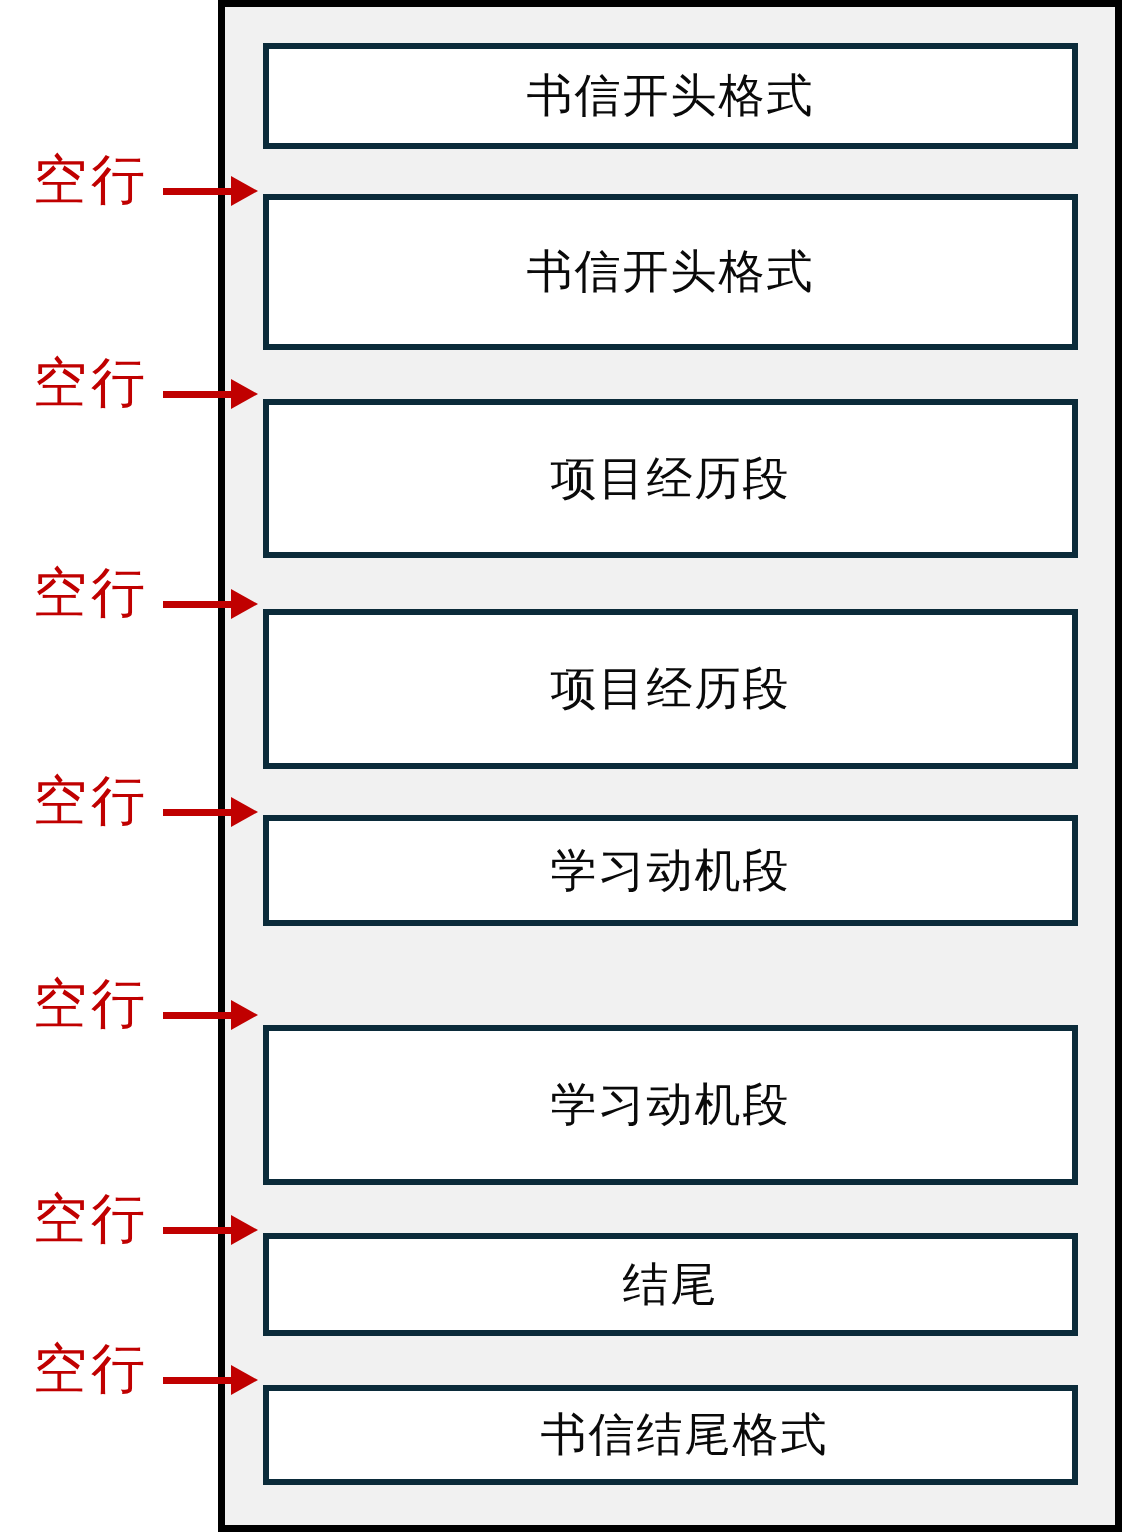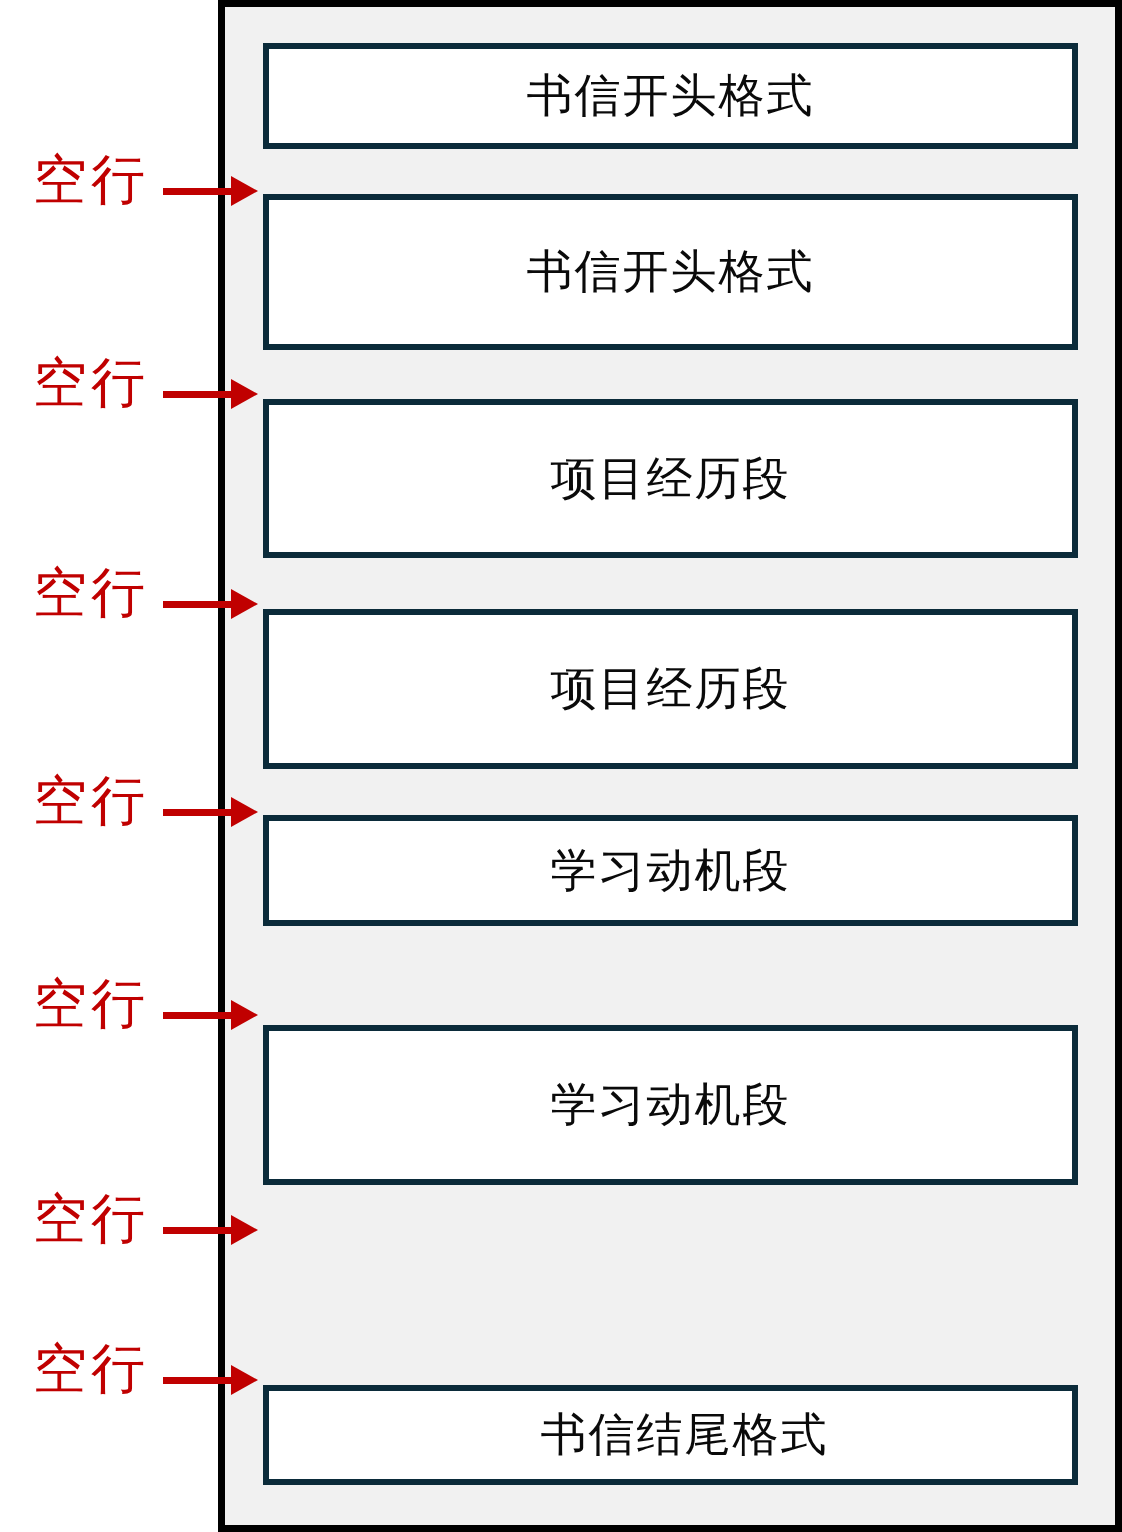--- a/index.html
+++ b/index.html
@@ -111,20 +111,23 @@
     </div>
   <div class="box box4">
       <span>项目经历段</span>
     </div>
   <div class="box box5">
       <span>学习动机段</span>
     </div>
   <div class="box box6">
       <span>学习动机段</span>
     </div>
+  <div class="box box7">
+      <span>结尾</span>
+    </div>
   <div class="box box8">
       <span>书信结尾格式</span>
     </div>
 
   <div class="gap-row gap1">
     <span class="gap-label">空行</span>
     <span class="arrow">
         <span class="arrow-line"></span>
         <span class="arrow-head"></span>
       </span>

